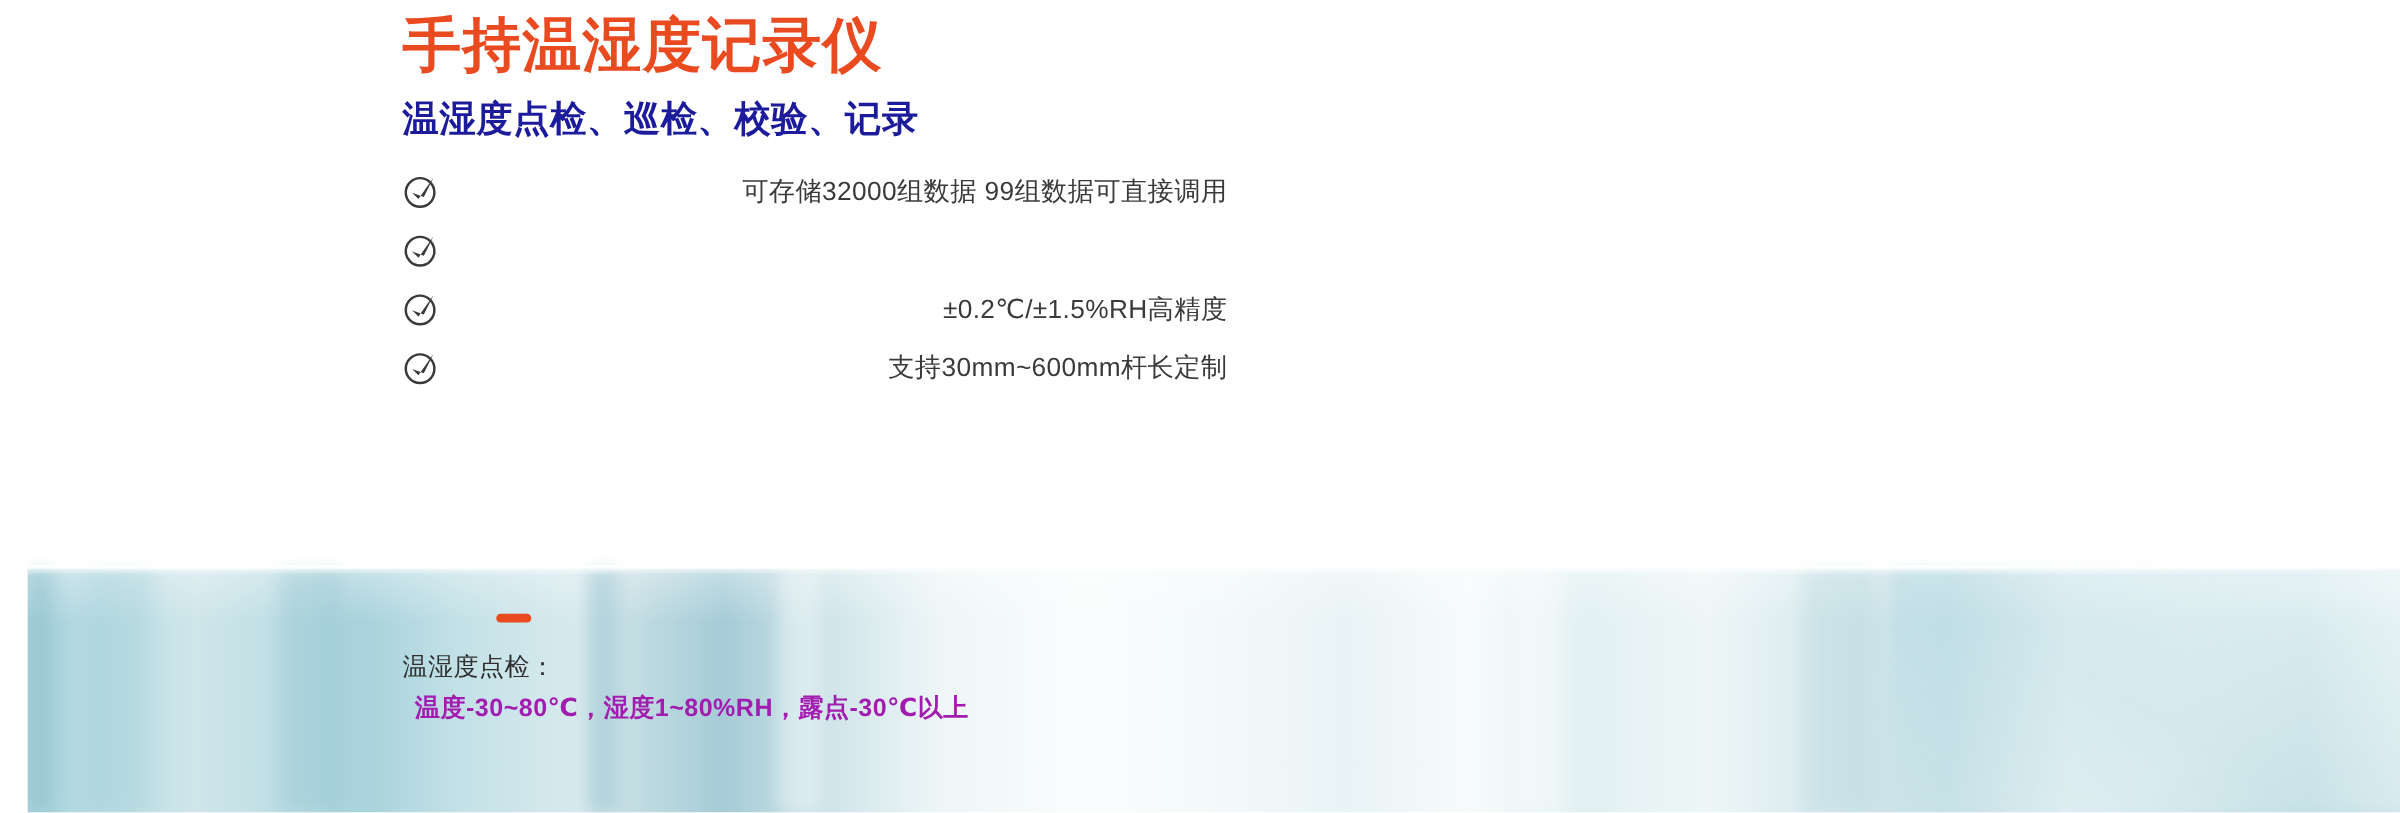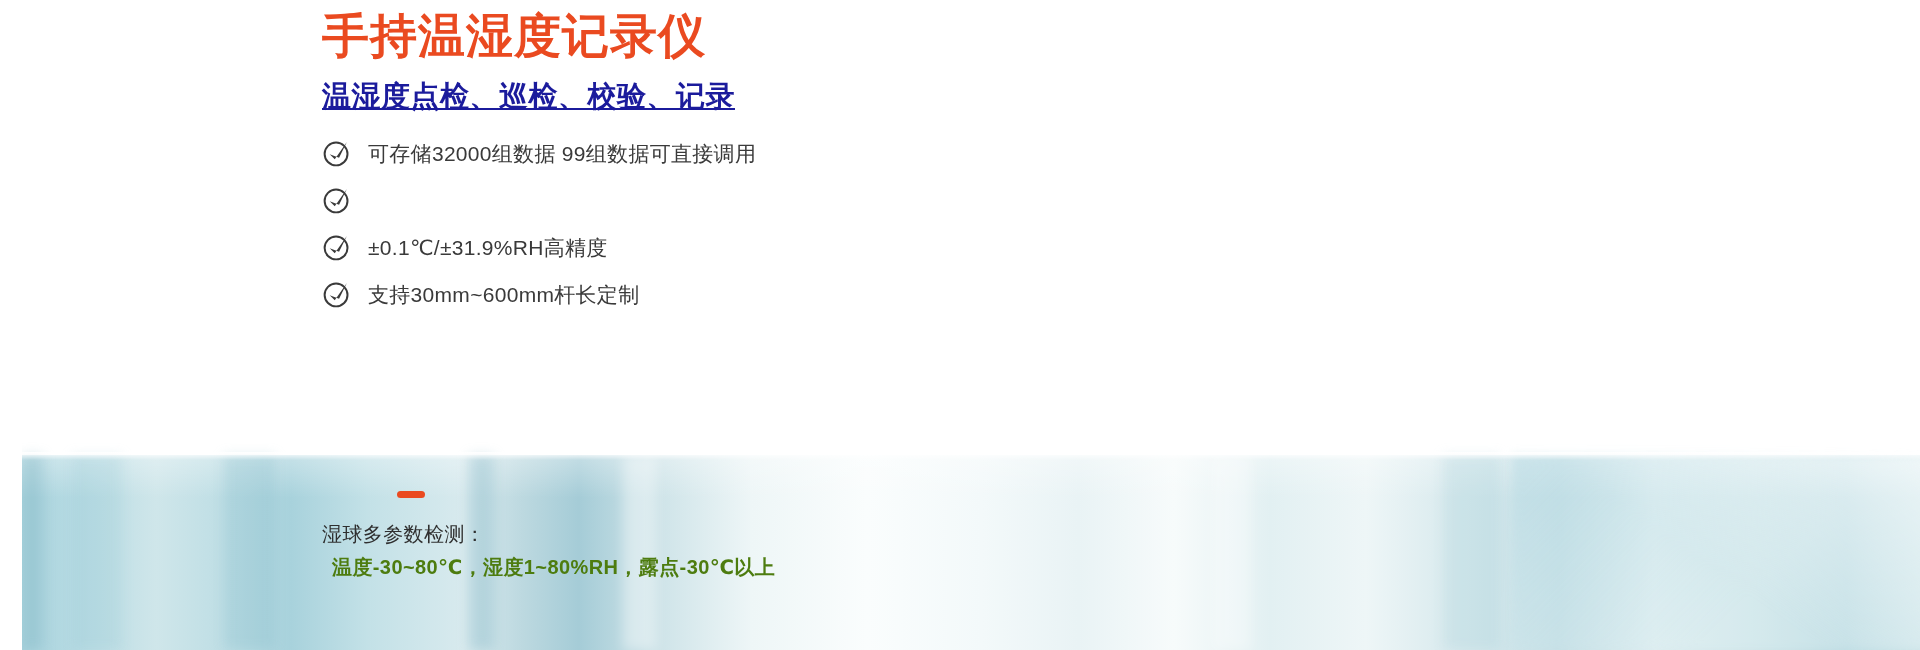--- a/index.html
+++ b/index.html
@@ -60,46 +60,46 @@
   .copy { position:absolute; left:0; top:0; width:980px; height:650px; }
 
   .title {
     position:absolute; left:300px; top:8px;
     font-size:47px; line-height:1.18; font-weight:bold;
     color:#ea4a20; letter-spacing:1px; white-space:nowrap;
   }
   .subtitle {
     position:absolute; left:300px; top:78px;
     font-size:29px; line-height:1.25; font-weight:bold;
-    color:#1b1b9c; letter-spacing:0.5px; white-space:nowrap;text-decoration:underline;
+    color:#1b1b9c; letter-spacing:0.5px; white-space:nowrap;
   }
 
   .features { position:absolute; left:300px; top:130px; width:660px; }
   .feature {
-    display:flex; align-items:center; height:46px; margin-bottom:1px;
+    display:flex; align-items:center; height:46px; margin-bottom:1px;justify-content:space-between;
   }
   .feature .ck { width:30px; height:30px; flex:0 0 30px; margin-right:16px; position:relative; }
   .feature .ck svg { display:block; width:30px; height:30px; }
   .feature .ftxt {
     font-size:21px; color:#3a3a3a; font-weight:normal;
     letter-spacing:0.3px; white-space:nowrap; line-height:1;
   }
 
   
   .dash {
     position:absolute; left:375px; top:491px;
     width:28px; height:7px; border-radius:4px; background:#ea4a20;
   }
   .note { position:absolute; left:300px; top:518px; width:640px; }
   .note-title {
     font-size:20px; color:#2f2f2f; letter-spacing:0.4px;
     line-height:1.6; white-space:nowrap;
   }
   .note-body {
-    font-size:20px; color:#4d7c0f; font-weight:bold;
+    font-size:20px; color:#a21caf; font-weight:bold;
     letter-spacing:0.4px; line-height:1.7; white-space:nowrap;
     margin-left:10px;
   }
 
   
   .product { position:absolute; left:960px; top:0; width:960px; height:650px; }
 </style>
 </head>
 <body>
 
@@ -135,40 +135,40 @@
         </span>
       </div>
 
       <div class="feature">
         <span class="ck">
           <svg viewBox="0 0 32 32">
             <circle cx="15" cy="17" r="12.2" fill="none" stroke="#3a3a3a" stroke-width="2.1"></circle>
             <path d="M8.2 17.2 L13.6 22.6 L26.5 4.2 L18.2 21.0 Z" fill="#3a3a3a"></path>
           </svg>
         </span>
-        <span class="ftxt">±0.1℃/±31.9%RH高精度</span>
+        <span class="ftxt">±0.2℃/±1.5%RH高精度</span>
       </div>
 
       <div class="feature">
         <span class="ck">
           <svg viewBox="0 0 32 32">
             <circle cx="15" cy="17" r="12.2" fill="none" stroke="#3a3a3a" stroke-width="2.1"></circle>
             <path d="M8.2 17.2 L13.6 22.6 L26.5 4.2 L18.2 21.0 Z" fill="#3a3a3a"></path>
           </svg>
         </span>
         <span class="ftxt">支持30mm~600mm杆长定制</span>
       </div>
 
 
     </div>
 
     <div class="dash"></div>
 
     <div class="note">
-      <div class="note-title">湿球多参数检测：</div>
+      <div class="note-title">温湿度点检：</div>
       <div class="note-body">温度-30~80℃，湿度1~80%RH，露点-30℃以上</div>
     </div>
 
   </div>
 
   <div class="product">
 
     
     
 

